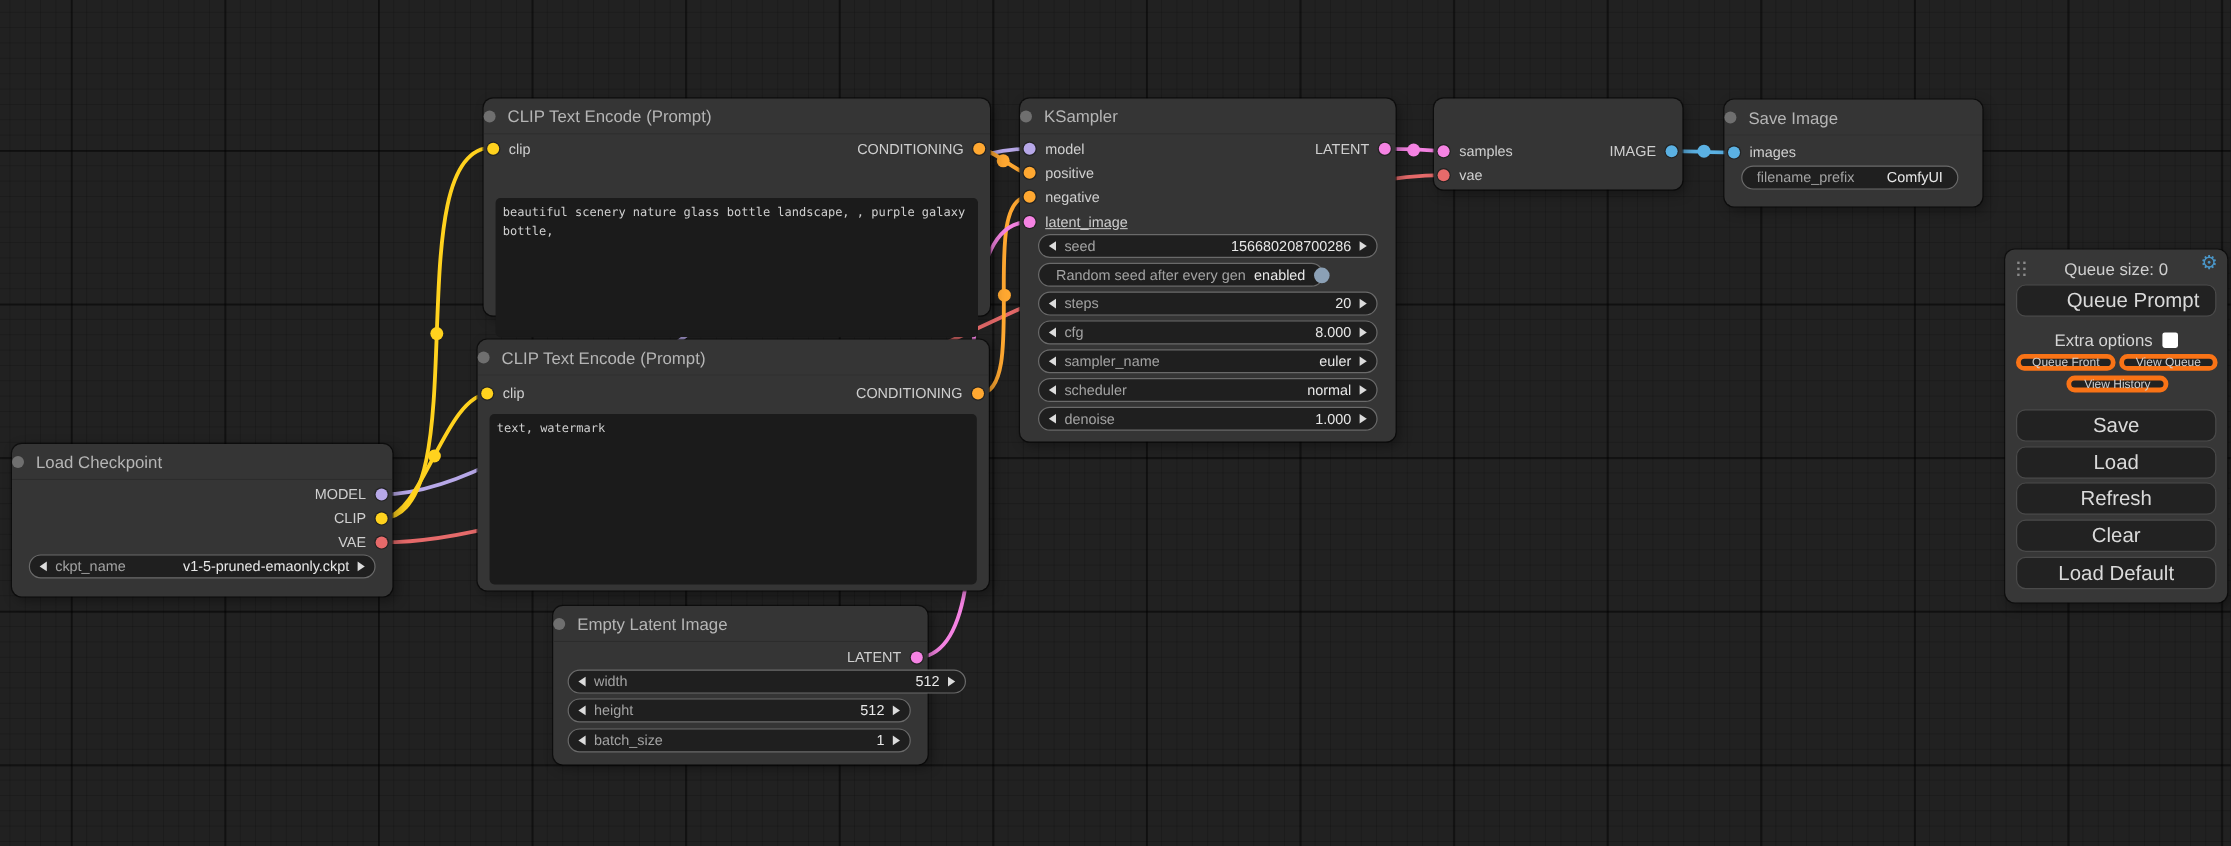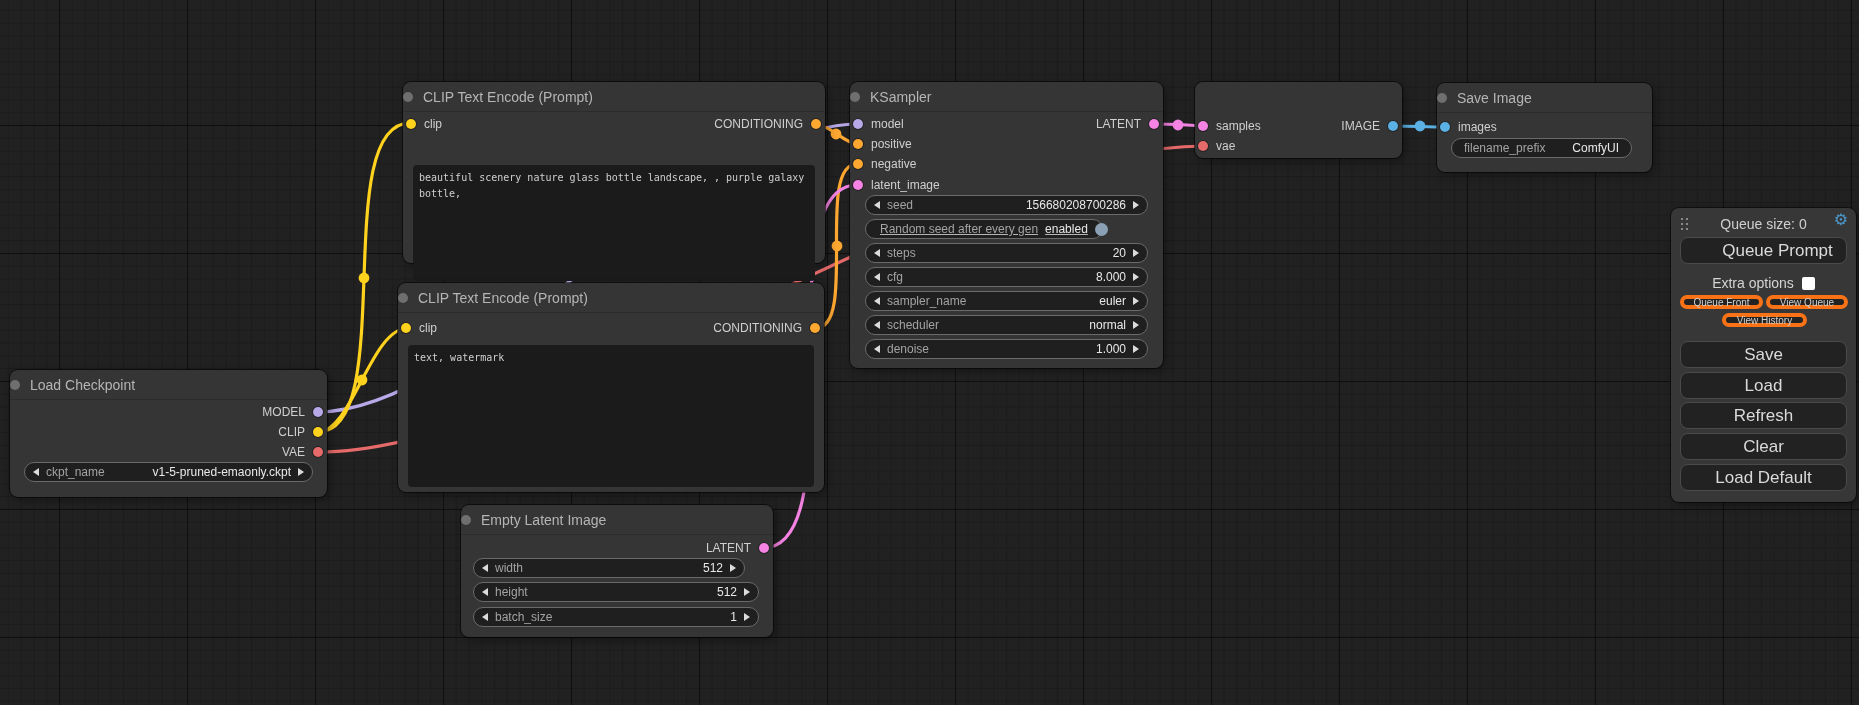--- a/index.html
+++ b/index.html
@@ -172,36 +172,36 @@
       <span class="sl">model</span>
     </div>
     <div class="slot in" style="top:52px;">
       <i class="dot" style="background:var(--conditioning);"></i>
       <span class="sl">positive</span>
     </div>
     <div class="slot in" style="top:72px;">
       <i class="dot" style="background:var(--conditioning);"></i>
       <span class="sl">negative</span>
     </div>
-    <div class="slot in" style="top:93px;">
+    <div class="slot in" style="top:93px;text-decoration:underline;">
       <i class="dot" style="background:var(--latent);"></i>
       <span class="sl">latent_image</span>
     </div>
     <div class="slot out" style="top:32px;">
       <span class="sl">LATENT</span>
       <i class="dot" style="background:var(--latent);"></i>
     </div>
 
     <div class="widget" style="left:15px;top:113px;width:283px;">
       <i class="arr l"></i>
       <span class="wlabel">seed</span>
       <span class="wvalue">156680208700286</span>
       <i class="arr r"></i>
     </div>
-    <div class="widget" style="left:15px;top:137px;width:238px;padding-left:14px;text-decoration:underline;">
+    <div class="widget" style="left:15px;top:137px;width:238px;padding-left:14px;">
       <span class="wlabel">Random seed after every gen</span>
       <span class="wvalue">enabled</span>
       <i class="toggle"></i>
     </div>
     <div class="widget" style="left:15px;top:161px;width:283px;">
       <i class="arr l"></i>
       <span class="wlabel">steps</span>
       <span class="wvalue">20</span>
       <i class="arr r"></i>
     </div>
@@ -233,21 +233,21 @@
 
   <div class="node" style="left:461px;top:505px;width:312px;height:132px;">
     <div class="node-header">
       <span class="title-dot"></span>
       <span class="node-title">Empty Latent Image</span>
     </div>
     <div class="slot out" style="top:33px;">
       <span class="sl">LATENT</span>
       <i class="dot" style="background:var(--latent);"></i>
     </div>
-    <div class="widget" style="left:12px;top:53px;width:272px;">
+    <div class="widget" style="left:12px;top:53px;width:332px;">
       <i class="arr l"></i>
       <span class="wlabel">width</span>
       <span class="wvalue">512</span>
       <i class="arr r"></i>
     </div>
     <div class="widget" style="left:12px;top:77px;width:286px;">
       <i class="arr l"></i>
       <span class="wlabel">height</span>
       <span class="wvalue">512</span>
       <i class="arr r"></i>

